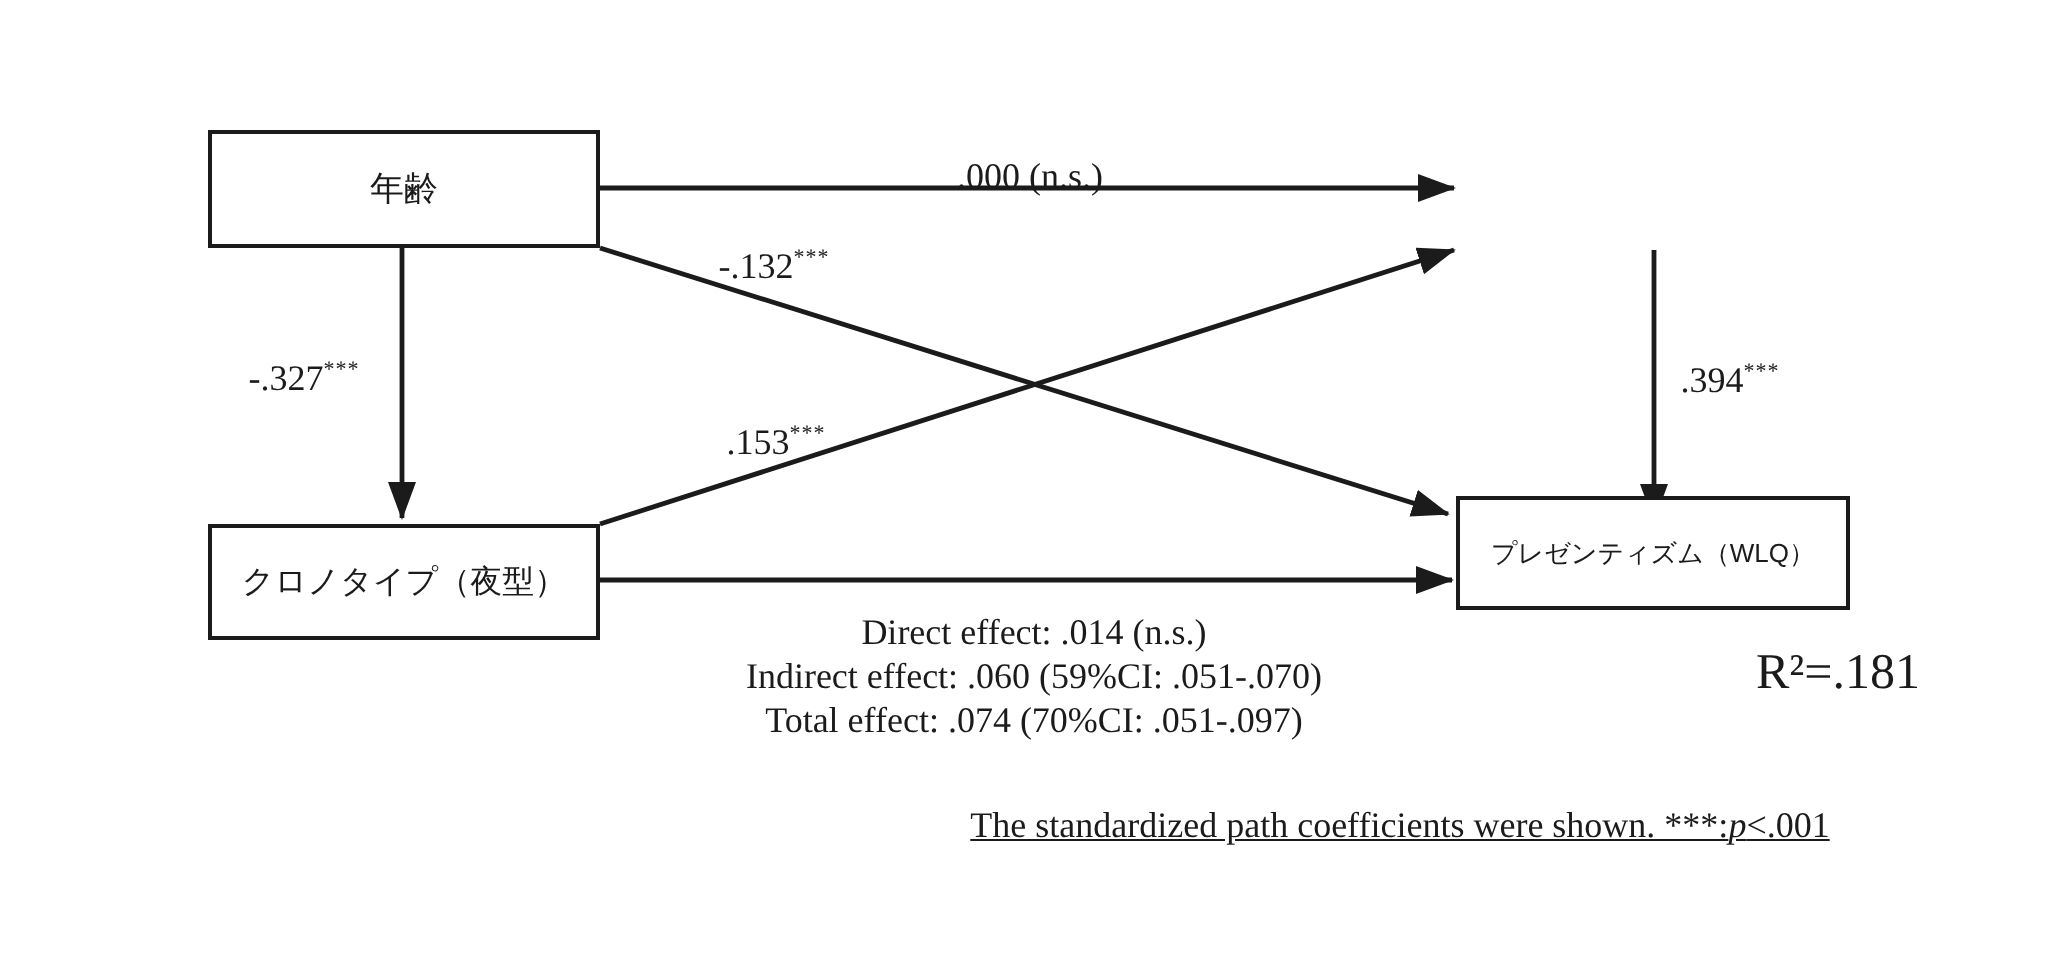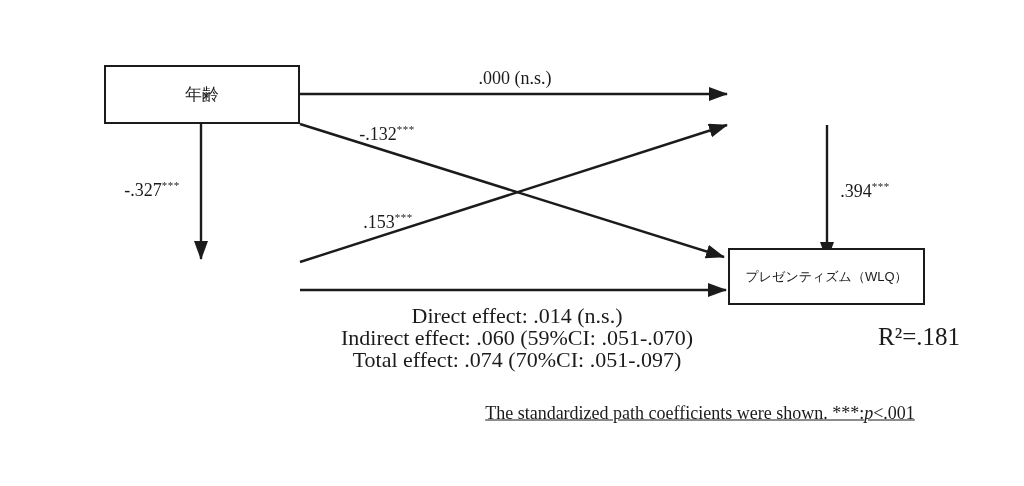--- a/index.html
+++ b/index.html
@@ -15,21 +15,21 @@
     font-family:"Liberation Sans", sans-serif; font-size:17px; color:#1b1b1b;
     white-space:nowrap;
   }
   .plabel {
     position:absolute; transform:translate(-50%,-50%);
     font-size:18px; white-space:nowrap; line-height:1;
   }
   .sig { font-size:11px; vertical-align:super; letter-spacing:0.5px; }
   .effects {
     position:absolute; left:495px; top:305px; transform:translateX(-50%);
-    text-align:center; font-size:22px; line-height:22px; white-space:nowrap;
+    text-align:center; font-size:18px; line-height:22px; white-space:nowrap;
   }
   .rsq {
     position:absolute; left:897px; top:337px; transform:translate(-50%,-50%);
     font-size:25px; white-space:nowrap;
   }
   .footnote {
     position:absolute; left:678px; top:413px; transform:translate(-50%,-50%);
     font-size:18px; white-space:nowrap;text-decoration:underline;
   }
   .footnote i { font-style:italic; }
@@ -49,24 +49,25 @@
     <line x1="179" y1="124" x2="179" y2="259" marker-end="url(#ah)"></line>
     <line x1="278" y1="124" x2="702" y2="257" marker-end="url(#ah)"></line>
     <line x1="278" y1="262" x2="705" y2="125" marker-end="url(#ah)"></line>
     <line x1="278" y1="290" x2="704" y2="290" marker-end="url(#ah)"></line>
     <line x1="805" y1="125" x2="805" y2="260" marker-end="url(#ah)"></line>
   </svg>
 
   <div class="node" style="left:82px; top:65px; width:196px; height:59px;">年齢</div>
 
 
+  <div class="node" style="left:82px; top:262px; width:196px; height:58px; font-size:16px;">クロノタイプ（夜型）</div>
 
   <div class="node" style="left:706px; top:248px; width:197px; height:57px; font-size:13px;">プレゼンティズム（WLQ）</div>
 
-  <div class="plabel" style="left:493px; top:78px;">.000 (n.s.)</div>
+  <div class="plabel" style="left:493px; top:88px;">.000 (n.s.)</div>
 
   <div class="plabel" style="left:365px; top:133px;text-align:right;">
     <span>-.132</span><sup class="sig">***</sup>
   </div>
 
   <div class="plabel" style="left:130px; top:189px;">
     <span>-.327</span><sup class="sig">***</sup>
   </div>
 
   <div class="plabel" style="left:366px; top:221px;font-family:Liberation Serif, serif;">

